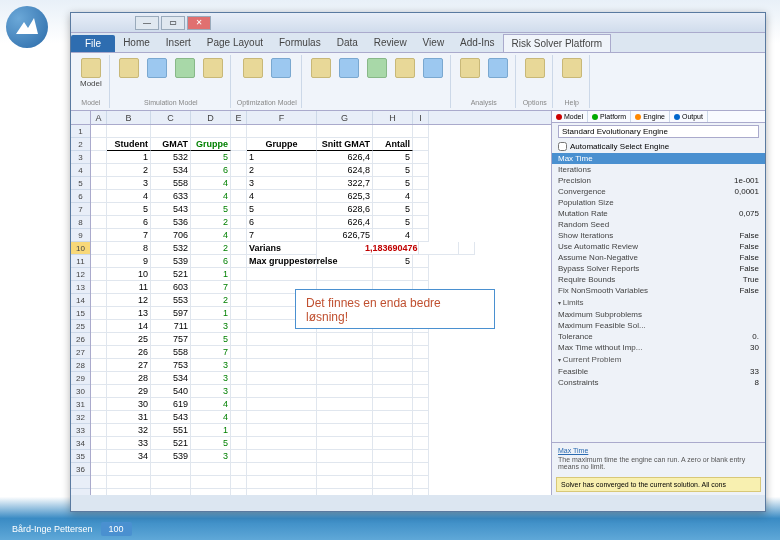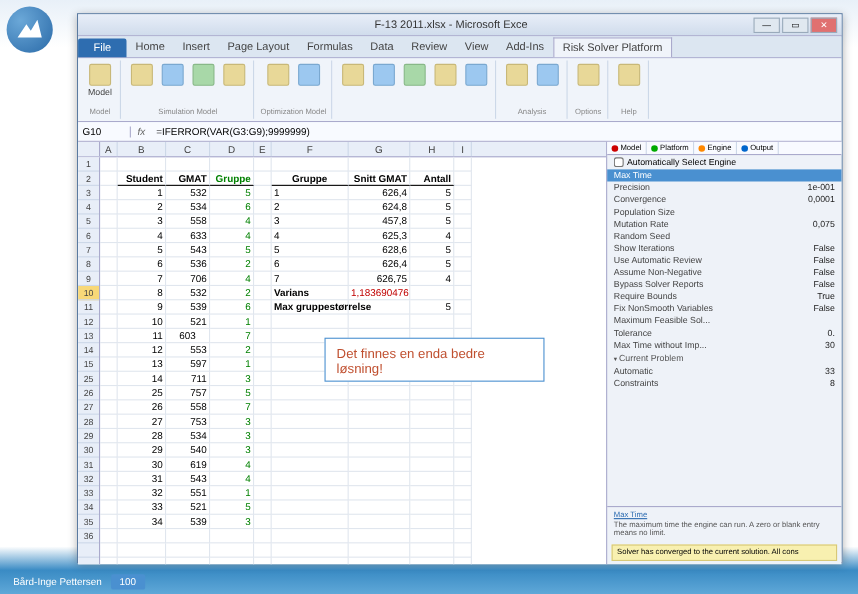--- a/index.html
+++ b/index.html
@@ -47,21 +47,21 @@
   .row-h { height: 13px; border-bottom: 1px solid #ccd8e8; text-align: center; font-size: 8px; color: #444; line-height: 13px; }
   .row-h.sel { background: #f8d878; }
   
   .cells { position: relative; }
   .cell-row { display: flex; height: 13px; }
   .cell { border-right: 1px solid #e0e6ee; border-bottom: 1px solid #e0e6ee; font-size: 9px; padding: 0 2px; line-height: 13px; overflow: hidden; white-space: nowrap; }
   .cell.bold { font-weight: 700; }
   .cell.center { text-align: center; }
   .cell.right { text-align: right; }
   .cell.green { color: #008000; }
-  .cell.red { color: #c00000; font-weight: 400; }
+  .cell.red { color: #c00000; font-weight: 700; margin-left: 46px; }
   .cell.bb { border-bottom: 1px solid #000; }
   
   .callout { position: absolute; top: 164px; left: 204px; width: 200px; height: 40px; background: #fff; border: 1.5px solid #4a90d0; padding: 6px 10px; font-size: 12px; color: #c05030; z-index: 5; }
   
   .task-pane { width: 214px; background: #eef2f8; border-left: 1px solid #aac; font-size: 8px; display: flex; flex-direction: column; }
   .pane-title { padding: 3px 6px; background: #dce6f1; font-size: 9px; border-bottom: 1px solid #aac; }
   .pane-tabs { display: flex; background: #f8faff; border-bottom: 1px solid #aac; }
   .pane-tab { padding: 2px 4px; font-size: 7px; border-right: 1px solid #ccd8e8; display: flex; align-items: center; gap: 2px; }
   .pane-tab .dot { width: 6px; height: 6px; border-radius: 50%; }
   .pane-row { display: flex; padding: 1px 6px; justify-content: space-between; }
@@ -91,21 +91,20 @@
 <div class="logo">
   <svg viewBox="0 0 30 30">
       <path d="M4 22 L12 10 L16 16 L22 6 L26 22 Z" fill="#fff"></path>
     </svg>
 </div>
 <div class="slide-title">Heuristikker garanterer ikke optimal løsning</div>
 
 <div class="excel-window">
   <div class="titlebar">
     <span style="width:60px"></span>
-    <span class="titlebar-center">F-13 2011.xlsx - Microsoft Exce</span>
     <div class="win-btns">
       <div class="win-btn">—</div>
       <div class="win-btn">▭</div>
       <div class="win-btn close">✕</div>
     </div>
   </div>
 
   <div class="menutabs">
     <div class="file-tab">File</div>
     <div id="menu-tabs" style="display: flex;">
@@ -201,25 +200,20 @@
       <div class="ribbon-group">
         <div style="display: flex; gap: 2px;">
           <div class="ribbon-btn">
             <div class="ribbon-icon"></div>
           </div>
         </div>
         <div class="ribbon-label">Help</div>
       </div>
     </div>
 
-  <div class="formula-bar">
-    <div class="name-box">G10</div>
-    <div class="fx">fx</div>
-    <div class="formula-input">=IFERROR(VAR(G3:G9);9999999)</div>
-  </div>
 
   <div class="sheet-area">
     <div class="grid-wrap">
       <div class="col-headers" id="col-headers">
           <div class="corner"></div>
           <div class="col-h" style="width: 16px;">A</div>
           <div class="col-h" style="width: 44px;">B</div>
           <div class="col-h" style="width: 40px;">C</div>
           <div class="col-h" style="width: 40px;">D</div>
           <div class="col-h" style="width: 16px;">E</div>
@@ -306,21 +300,21 @@
               <div class="cell right" style="width: 40px;">5</div>
               <div class="cell" style="width: 16px;"></div>
             </div>
             <div class="cell-row">
               <div class="cell" style="width: 16px;"></div>
               <div class="cell right" style="width: 44px;">3</div>
               <div class="cell right" style="width: 40px;">558</div>
               <div class="cell green right" style="width: 40px;">4</div>
               <div class="cell" style="width: 16px;"></div>
               <div class="cell" style="width: 70px;">3</div>
-              <div class="cell right" style="width: 56px;">457,8</div>
+              <div class="cell right" style="width: 56px;">322,7</div>
               <div class="cell right" style="width: 40px;">5</div>
               <div class="cell" style="width: 16px;"></div>
             </div>
             <div class="cell-row">
               <div class="cell" style="width: 16px;"></div>
               <div class="cell right" style="width: 44px;">4</div>
               <div class="cell right" style="width: 40px;">633</div>
               <div class="cell green right" style="width: 40px;">4</div>
               <div class="cell" style="width: 16px;"></div>
               <div class="cell" style="width: 70px;">4</div>
@@ -390,21 +384,21 @@
               <div class="cell green right" style="width: 40px;">1</div>
               <div class="cell" style="width: 16px;"></div>
               <div class="cell" style="width: 70px;"></div>
               <div class="cell right" style="width: 56px;"></div>
               <div class="cell right" style="width: 40px;"></div>
               <div class="cell" style="width: 16px;"></div>
             </div>
             <div class="cell-row">
               <div class="cell" style="width: 16px;"></div>
               <div class="cell right" style="width: 44px;">11</div>
-              <div class="cell right" style="width: 40px; text-align: center;">603</div>
+              <div class="cell right" style="width: 40px;">603</div>
               <div class="cell green right" style="width: 40px;">7</div>
               <div class="cell" style="width: 16px;"></div>
               <div class="cell" style="width: 70px;"></div>
               <div class="cell right" style="width: 56px;"></div>
               <div class="cell right" style="width: 40px;"></div>
               <div class="cell" style="width: 16px;"></div>
             </div>
             <div class="cell-row">
               <div class="cell" style="width: 16px;"></div>
               <div class="cell right" style="width: 44px;">12</div>
@@ -597,30 +591,35 @@
           </div>
           <div class="pane-tab">
             <span class="dot" style="background: rgb(255, 136, 0);"></span>
             <span>Engine</span>
           </div>
           <div class="pane-tab">
             <span class="dot" style="background: rgb(0, 102, 204);"></span>
             <span>Output</span>
           </div>
         </div>
+      <div class="engine-select">Standard Evolutionary Engine</div>
       <div class="auto-engine">
         <input type="checkbox" style="">
         <span>Automatically Select Engine</span>
       </div>
       <div id="pane-rows">
           <div class="pane-row sel">
             <span class="k">Max Time</span>
             <span class="v"></span>
           </div>
           <div class="pane-row">
+            <span class="k">Iterations</span>
+            <span class="v"></span>
+          </div>
+          <div class="pane-row">
             <span class="k">Precision</span>
             <span class="v">1e-001</span>
           </div>
           <div class="pane-row">
             <span class="k">Convergence</span>
             <span class="v">0,0001</span>
           </div>
           <div class="pane-row">
             <span class="k">Population Size</span>
             <span class="v"></span>
@@ -651,38 +650,43 @@
           </div>
           <div class="pane-row">
             <span class="k">Require Bounds</span>
             <span class="v">True</span>
           </div>
           <div class="pane-row">
             <span class="k">Fix NonSmooth Variables</span>
             <span class="v">False</span>
           </div>
         </div>
+      <div class="pane-section">Limits</div>
       <div id="pane-limits">
+          <div class="pane-row">
+            <span class="k">Maximum Subproblems</span>
+            <span class="v"></span>
+          </div>
           <div class="pane-row">
             <span class="k">Maximum Feasible Sol...</span>
             <span class="v"></span>
           </div>
           <div class="pane-row">
             <span class="k">Tolerance</span>
             <span class="v">0.</span>
           </div>
           <div class="pane-row">
             <span class="k">Max Time without Imp...</span>
             <span class="v">30</span>
           </div>
         </div>
       <div class="pane-section">Current Problem</div>
       <div id="pane-problem">
           <div class="pane-row">
-            <span class="k">Automatic</span>
+            <span class="k">Feasible</span>
             <span class="v">33</span>
           </div>
           <div class="pane-row">
             <span class="k">Constraints</span>
             <span class="v">8</span>
           </div>
         </div>
       <div class="pane-help">
         <div class="help-title">Max Time</div>
         <div class="help-text">The maximum time the engine can run. A zero or blank entry means no limit.</div>

